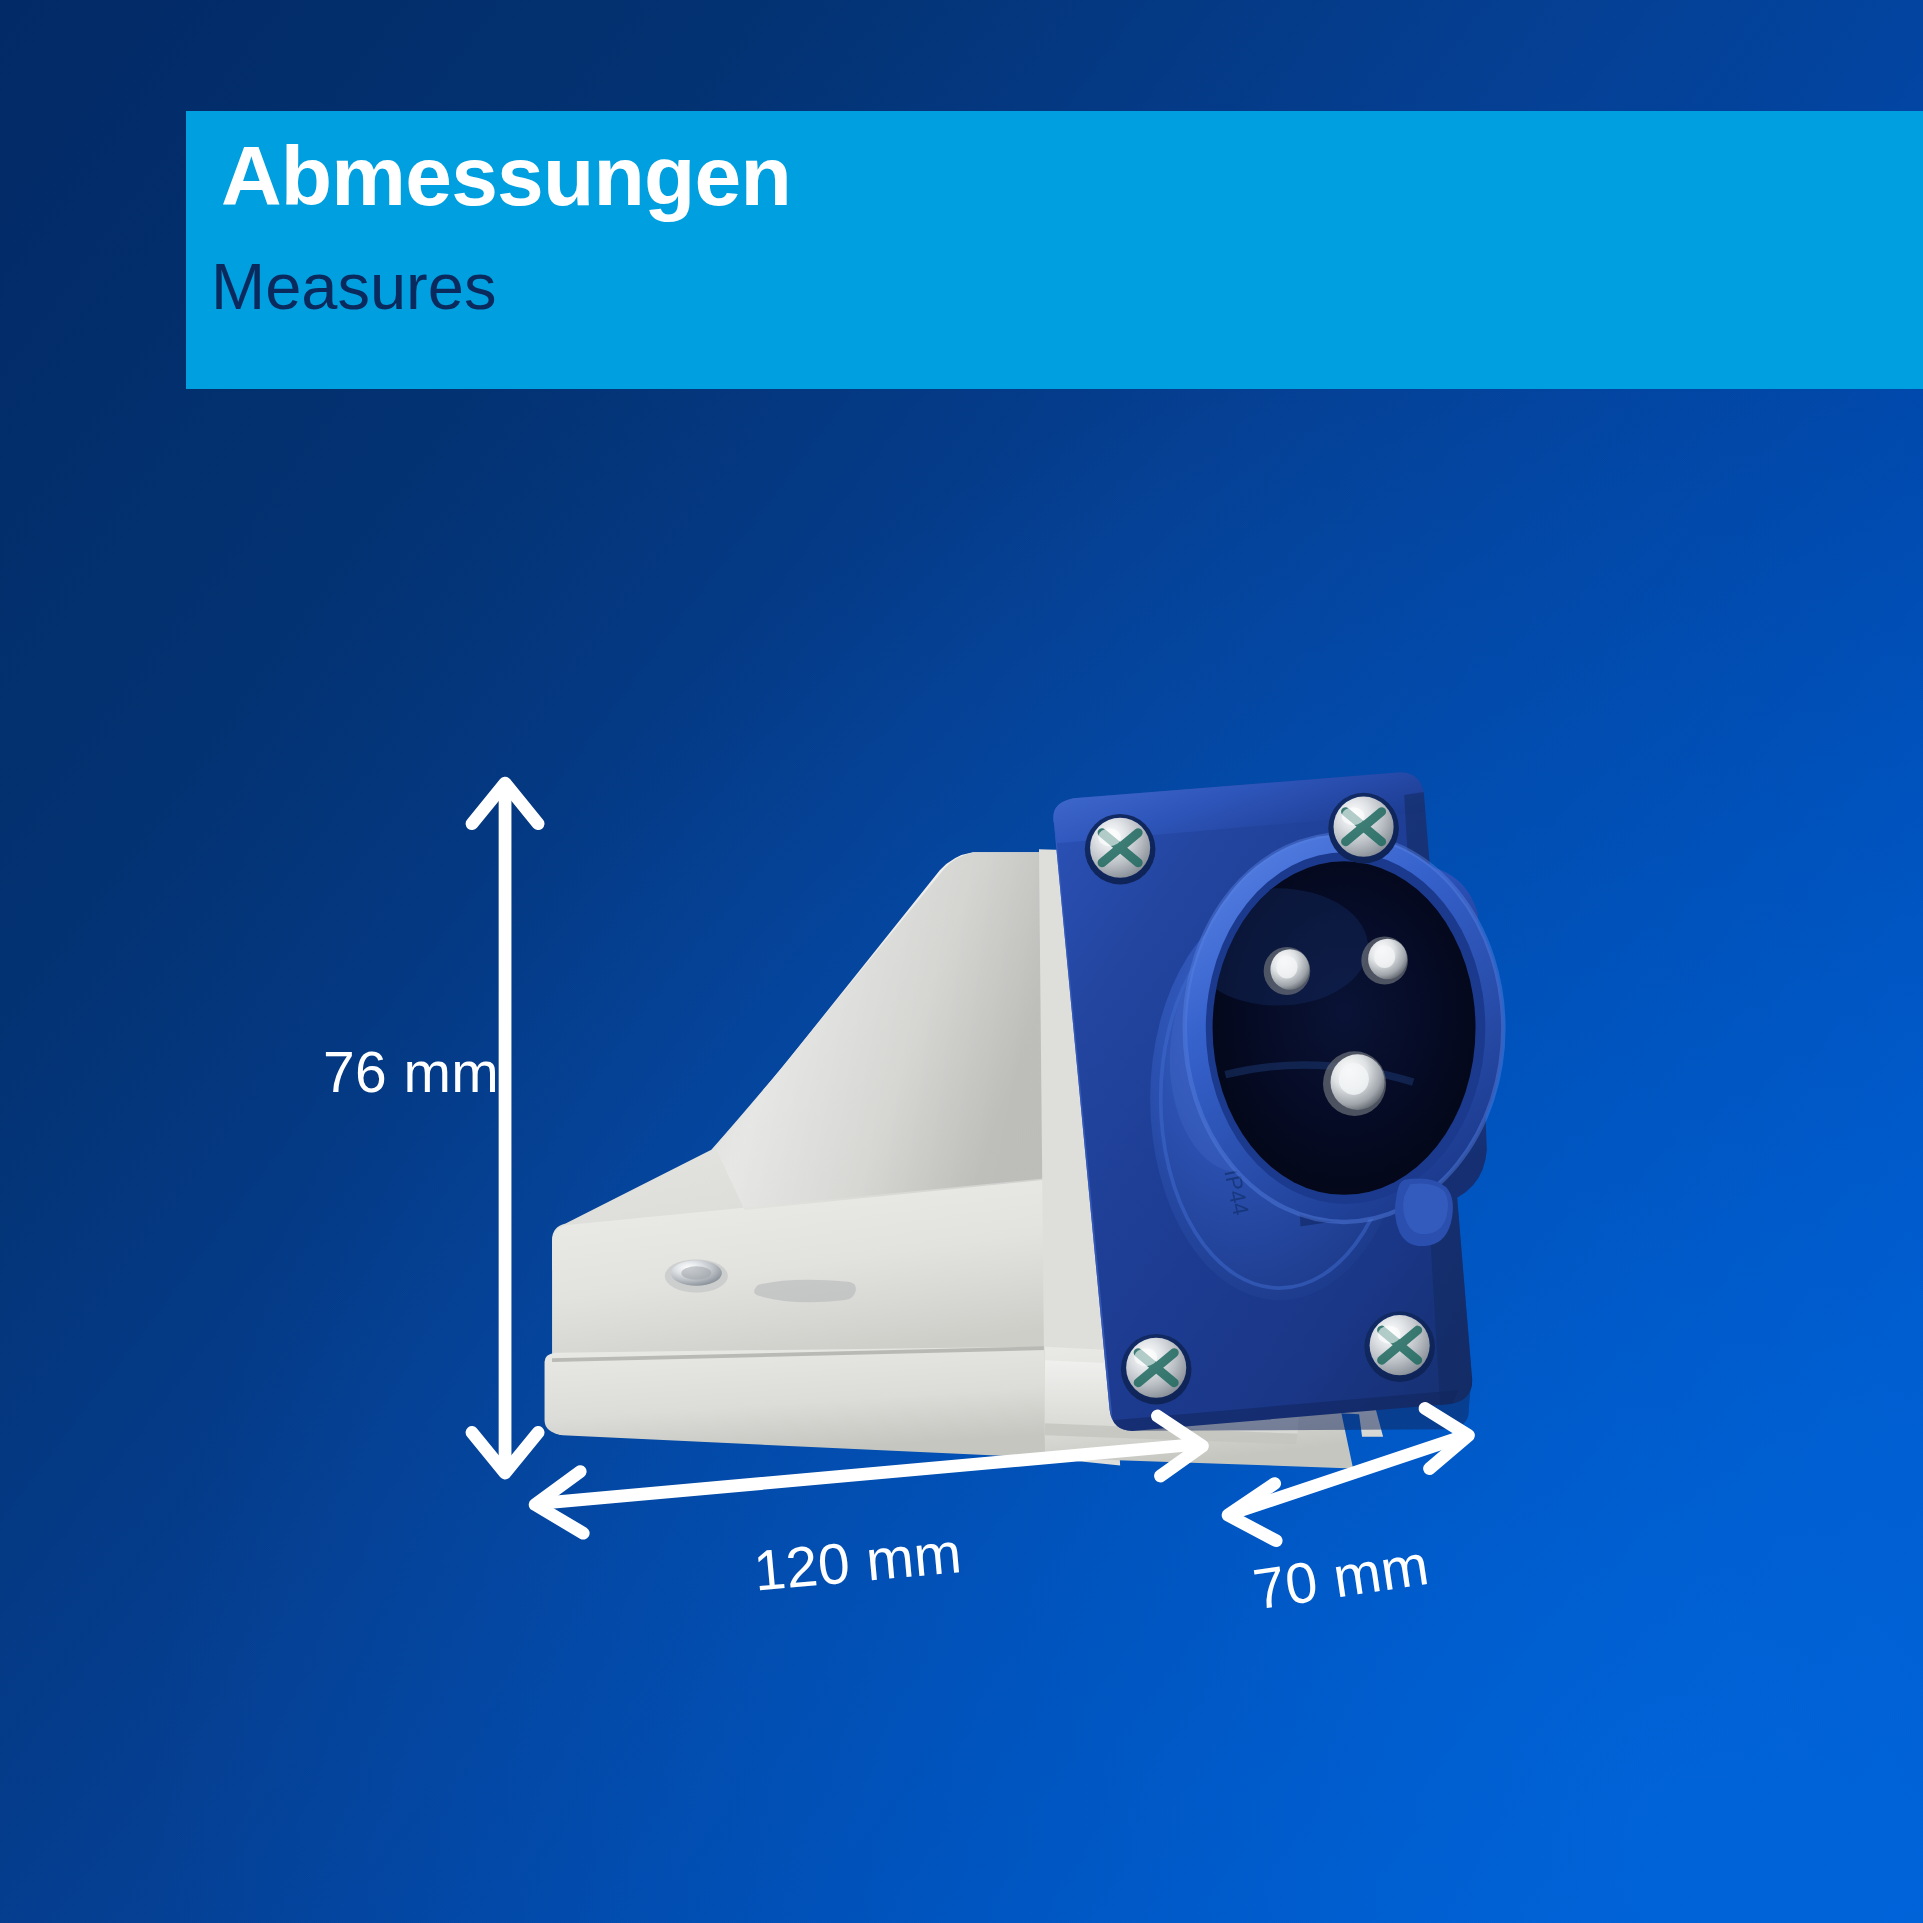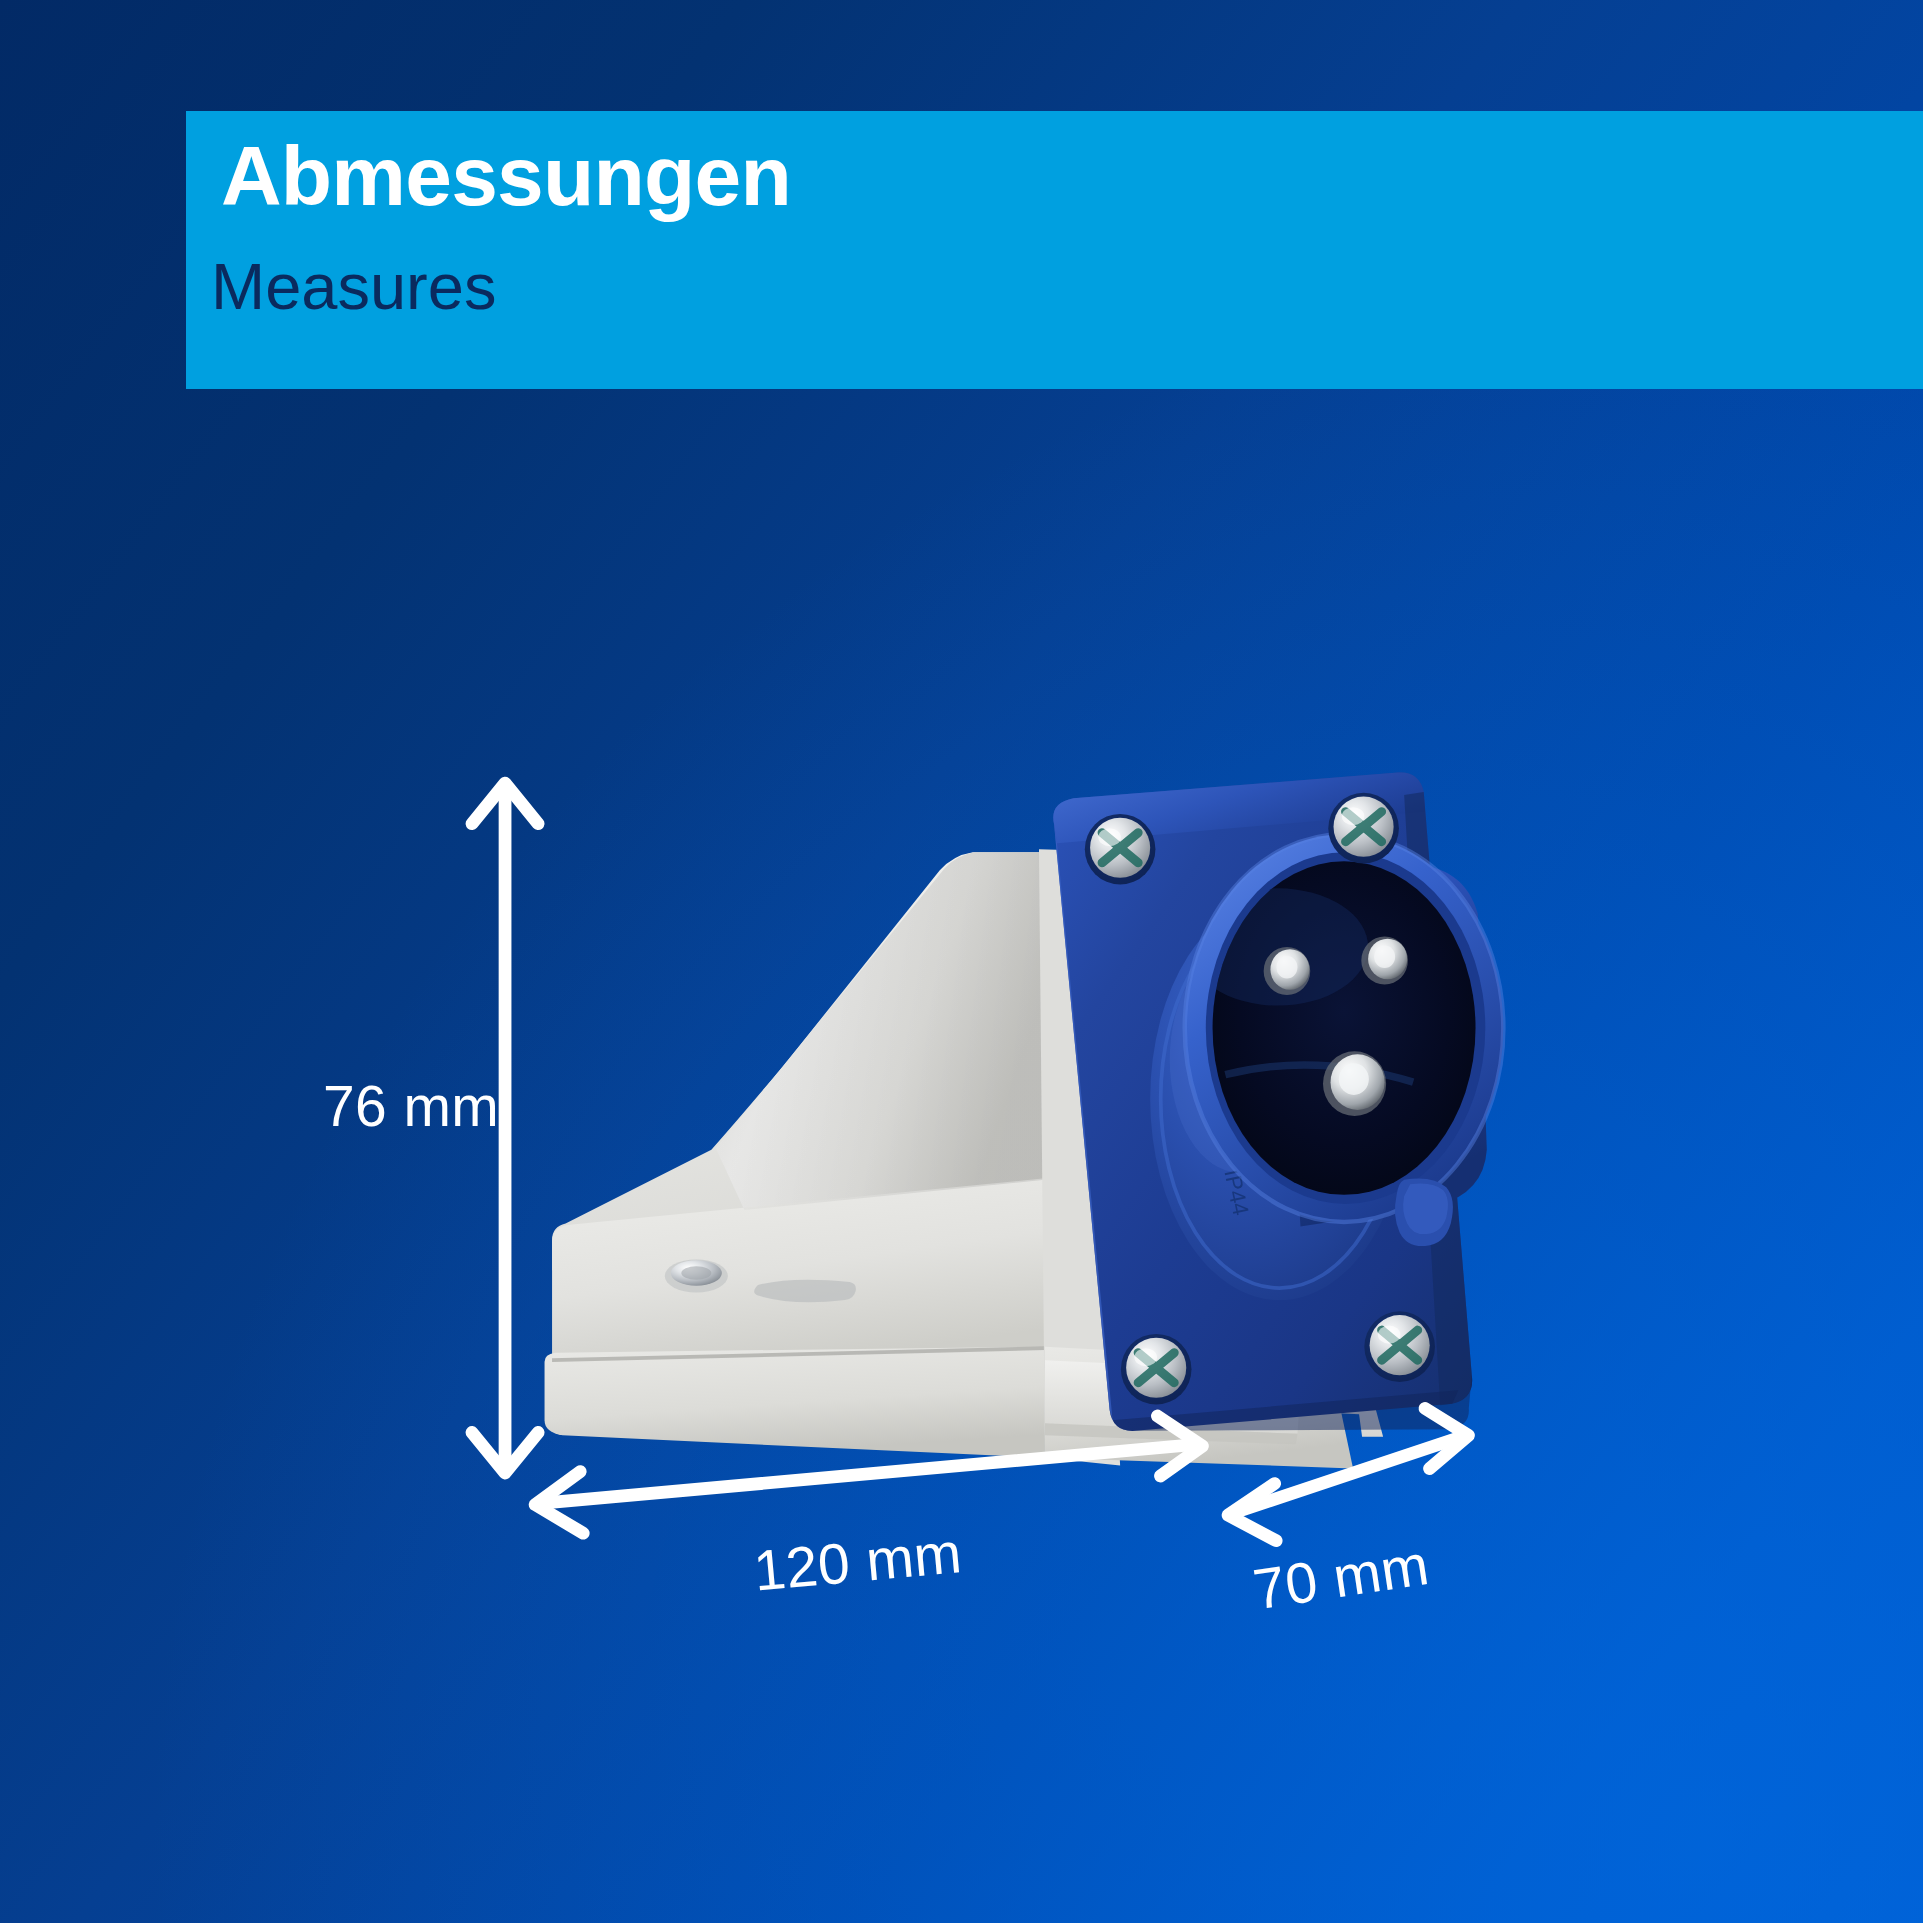--- a/index.html
+++ b/index.html
@@ -73,21 +73,21 @@
   .dim-layer svg { position:absolute; left:0; top:0; width:1924px; height:1924px; overflow: visible; }
 
   .dim-label {
     position: absolute;
     color: #ffffff;
     font-size: 57px;
     font-weight: normal;
     white-space: nowrap;
     letter-spacing: 0.4px;
   }
-  #label-height   { left: 323px;  top: 1073px; }
+  #label-height   { left: 323px;  top: 1039px; }
   #label-width    { left: 751px; top: 1538px; transform: rotate(-5.2deg); transform-origin: left top; }
   #label-depth    { left: 1249px; top: 1557px; transform: rotate(-8.5deg); transform-origin: left top; }
 </style>
 </head>
 <body>
 
 <div id="stage">
 
   <div id="banner">
     <div id="banner-title">Abmessungen</div>

